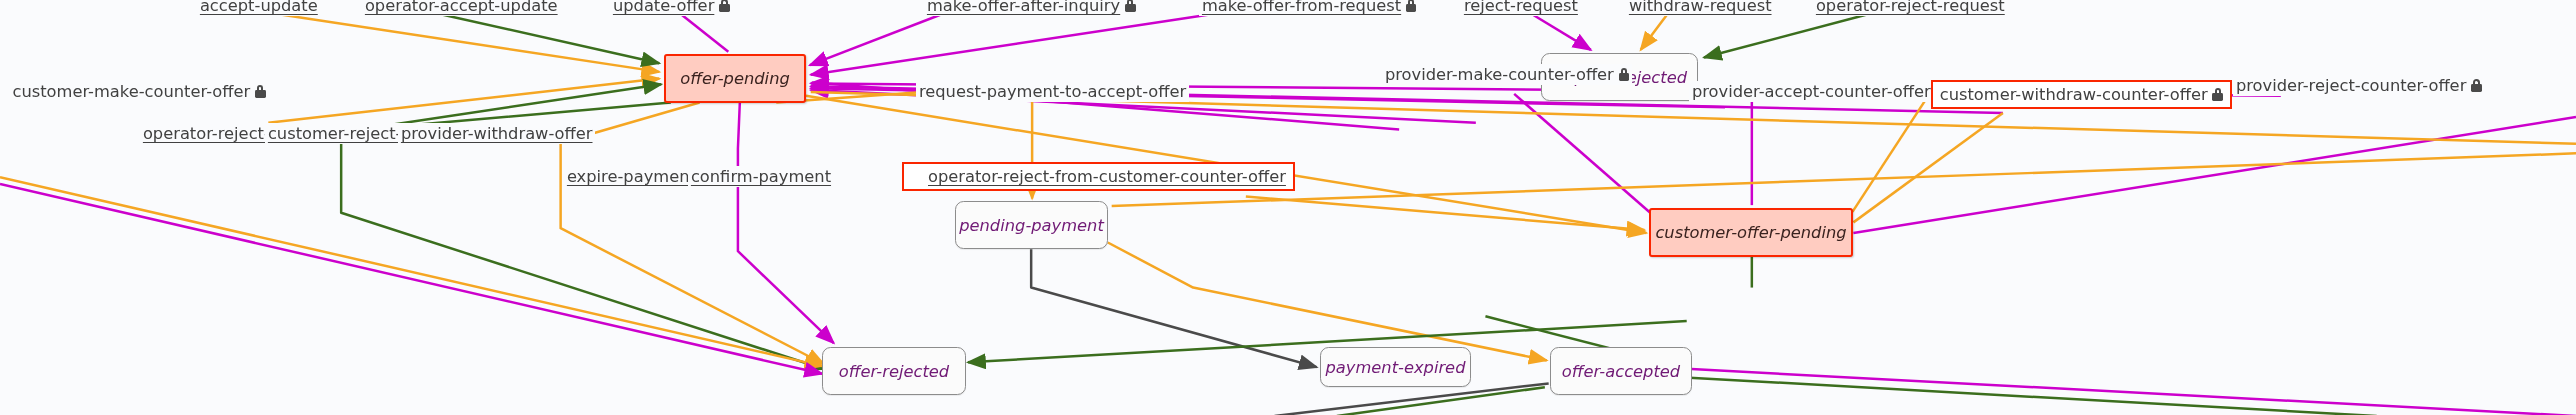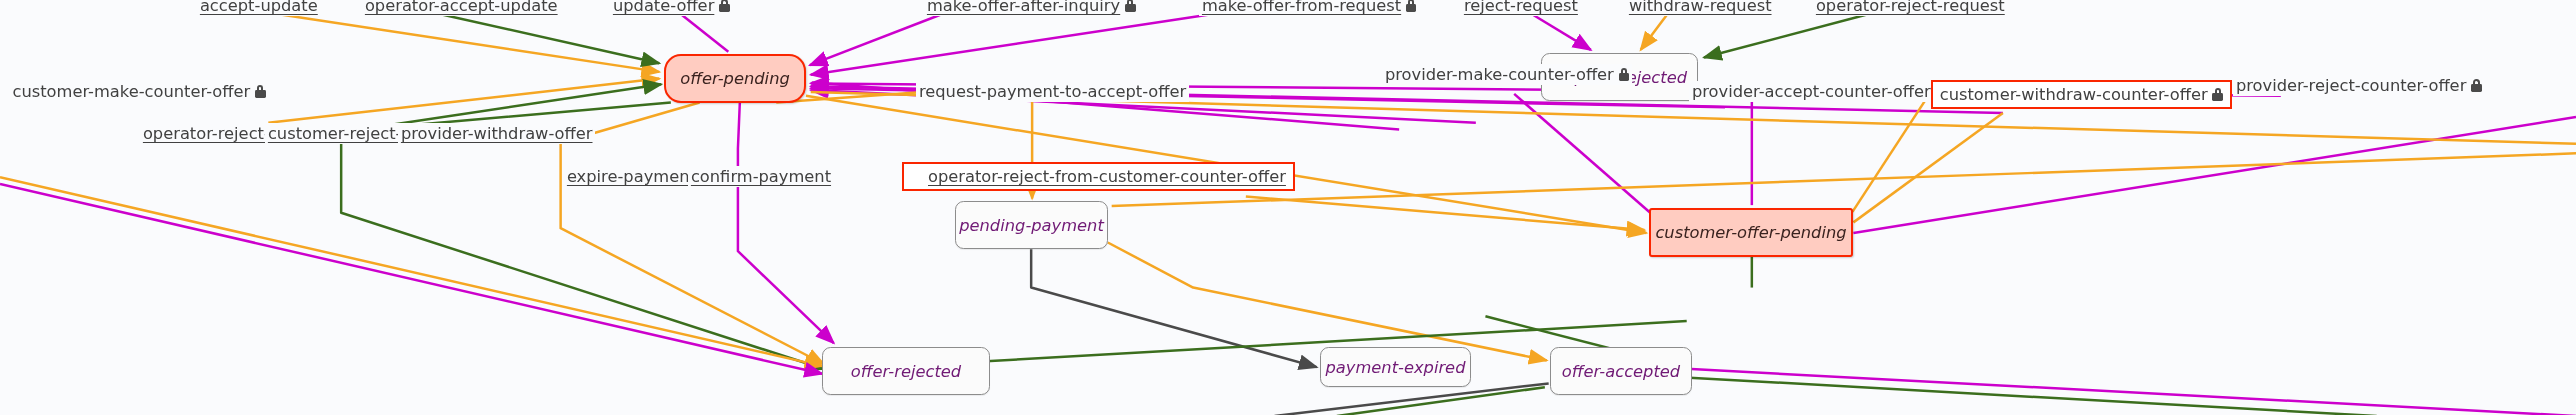--- a/index.html
+++ b/index.html
@@ -188,37 +188,37 @@
       <path d="M 1763,394 L 2480,434" stroke="#3b6e1e"></path>
       <path d="M 1616,400 L 1330,434" stroke="#4a4a4a"></path>
       <path d="M 1612,404 L 1395,434" stroke="#3b6e1e"></path>
 
       <path d="M 846,96 L 2688,150" stroke="#f5a623"></path>
       <path d="M 1160,215 L 2688,160" stroke="#f5a623"></path>
       <path d="M 1550,330 L 1764,385" stroke="#3b6e1e"></path>
     </g>
   </svg>
 
-  <div class="node highlight" style="left:664px; top:54px; width:142px; height:49px;border-radius:17px;">
+  <div class="node highlight" style="left:664px; top:54px; width:142px; height:49px;">
     <span>offer-pending</span>
   </div>
 
   <div class="node plain" style="left:1541px; top:53px; width:157px; height:48px;">
     <span>request-rejected</span>
   </div>
 
   <div class="node plain" style="left:955px; top:201px; width:153px; height:48px;">
     <span>pending-payment</span>
   </div>
 
   <div class="node highlight" style="left:1649px; top:208px; width:204px; height:49px;">
     <span>customer-offer-pending</span>
   </div>
 
-  <div class="node plain" style="left:822px; top:347px; width:168px; height:48px;">
+  <div class="node plain" style="left:822px; top:347px; width:144px; height:48px;">
     <span>offer-rejected</span>
   </div>
 
   <div class="node plain" style="left:1320px; top:347px; width:151px; height:40px;">
     <span>payment-expired</span>
   </div>
 
   <div class="node plain" style="left:1550px; top:347px; width:142px; height:48px;text-align:center;">
     <span>offer-accepted</span>
   </div>

